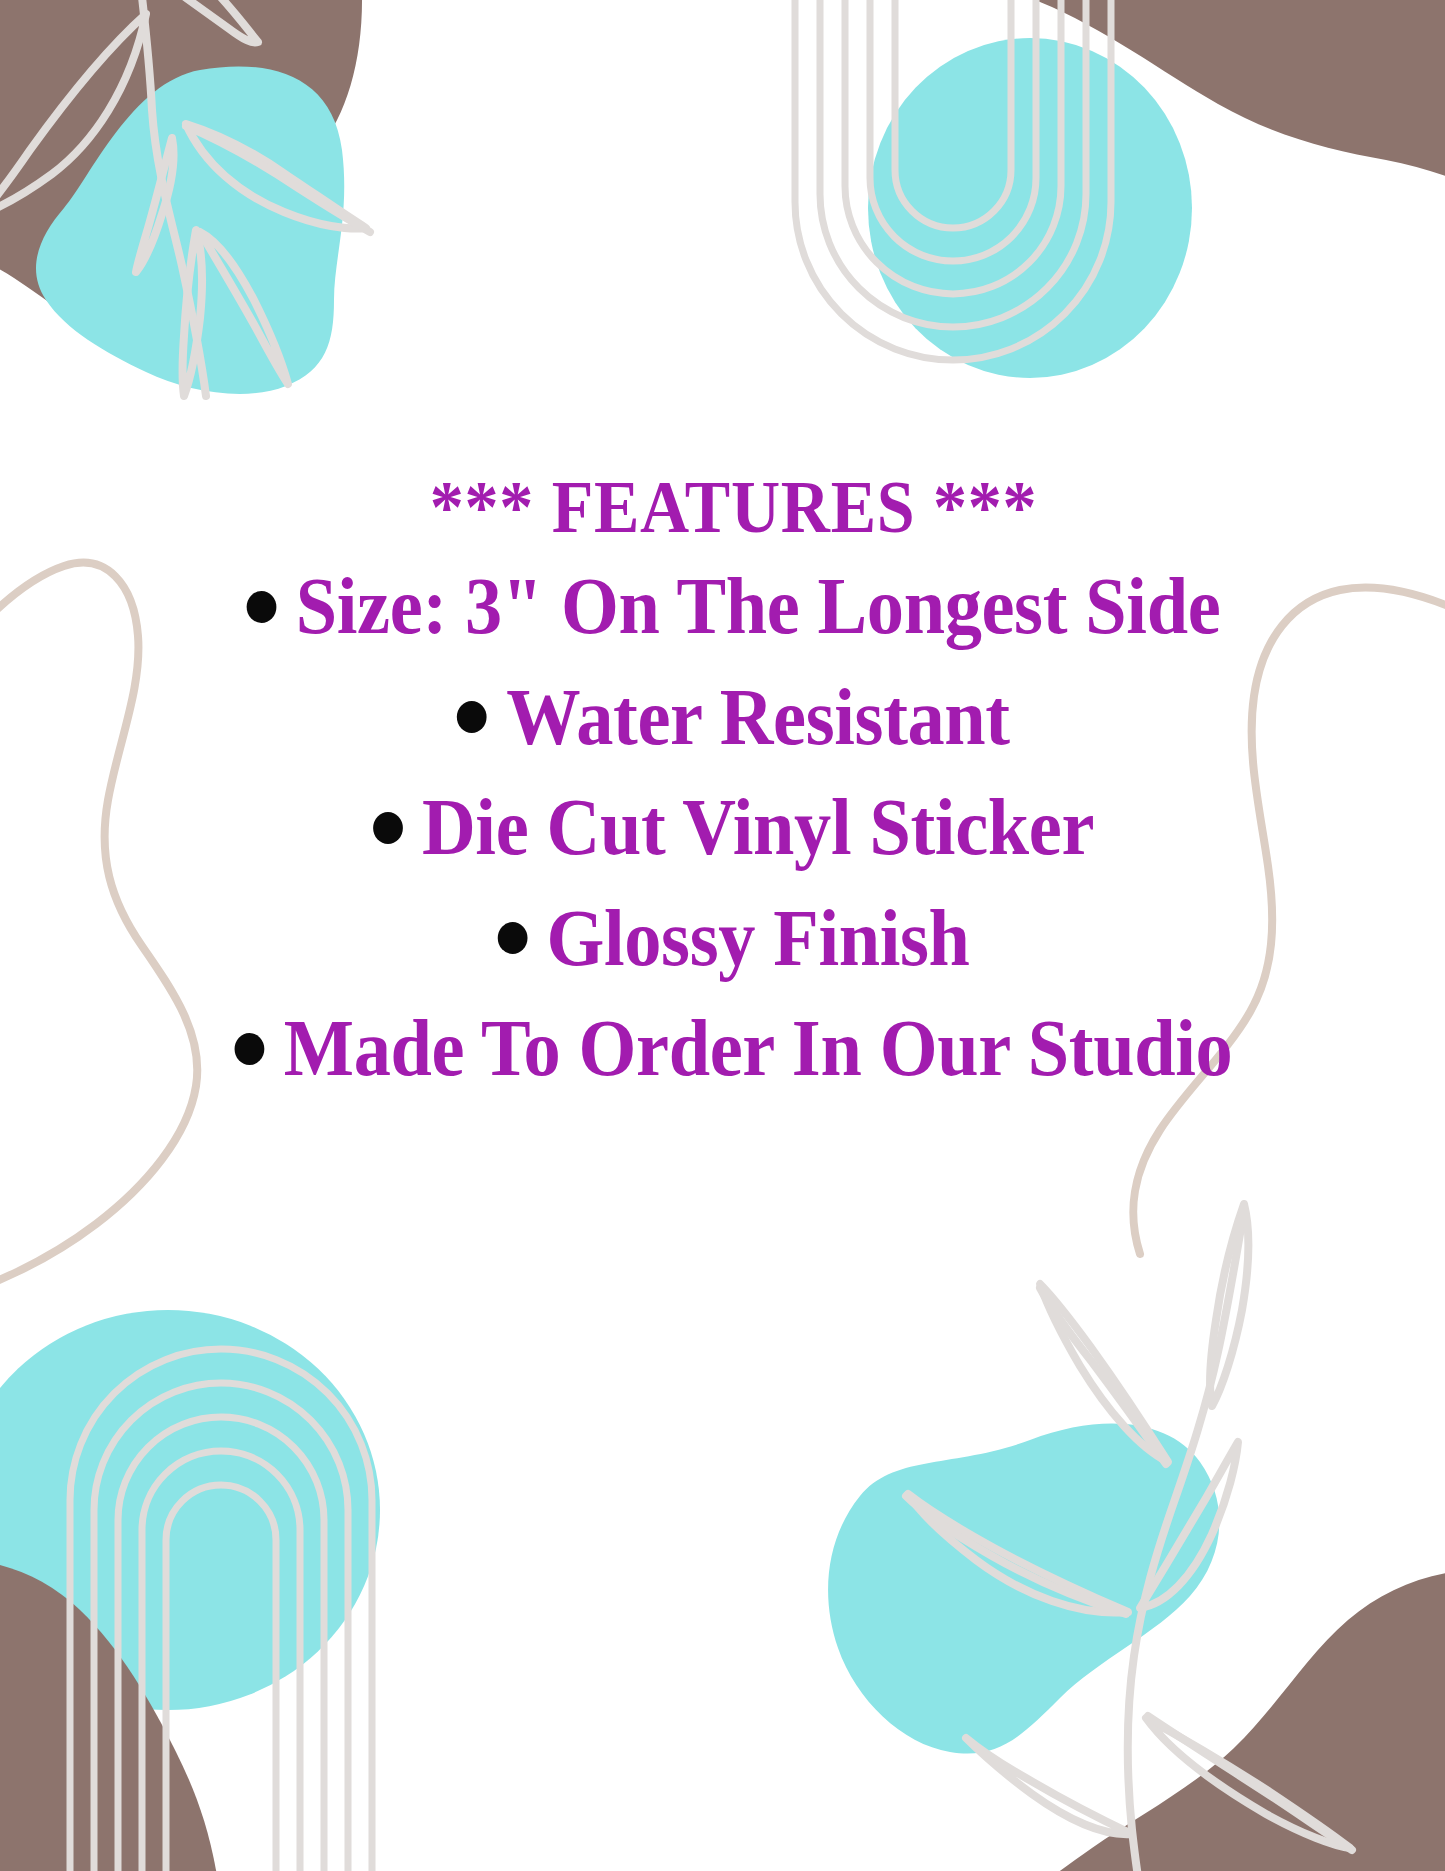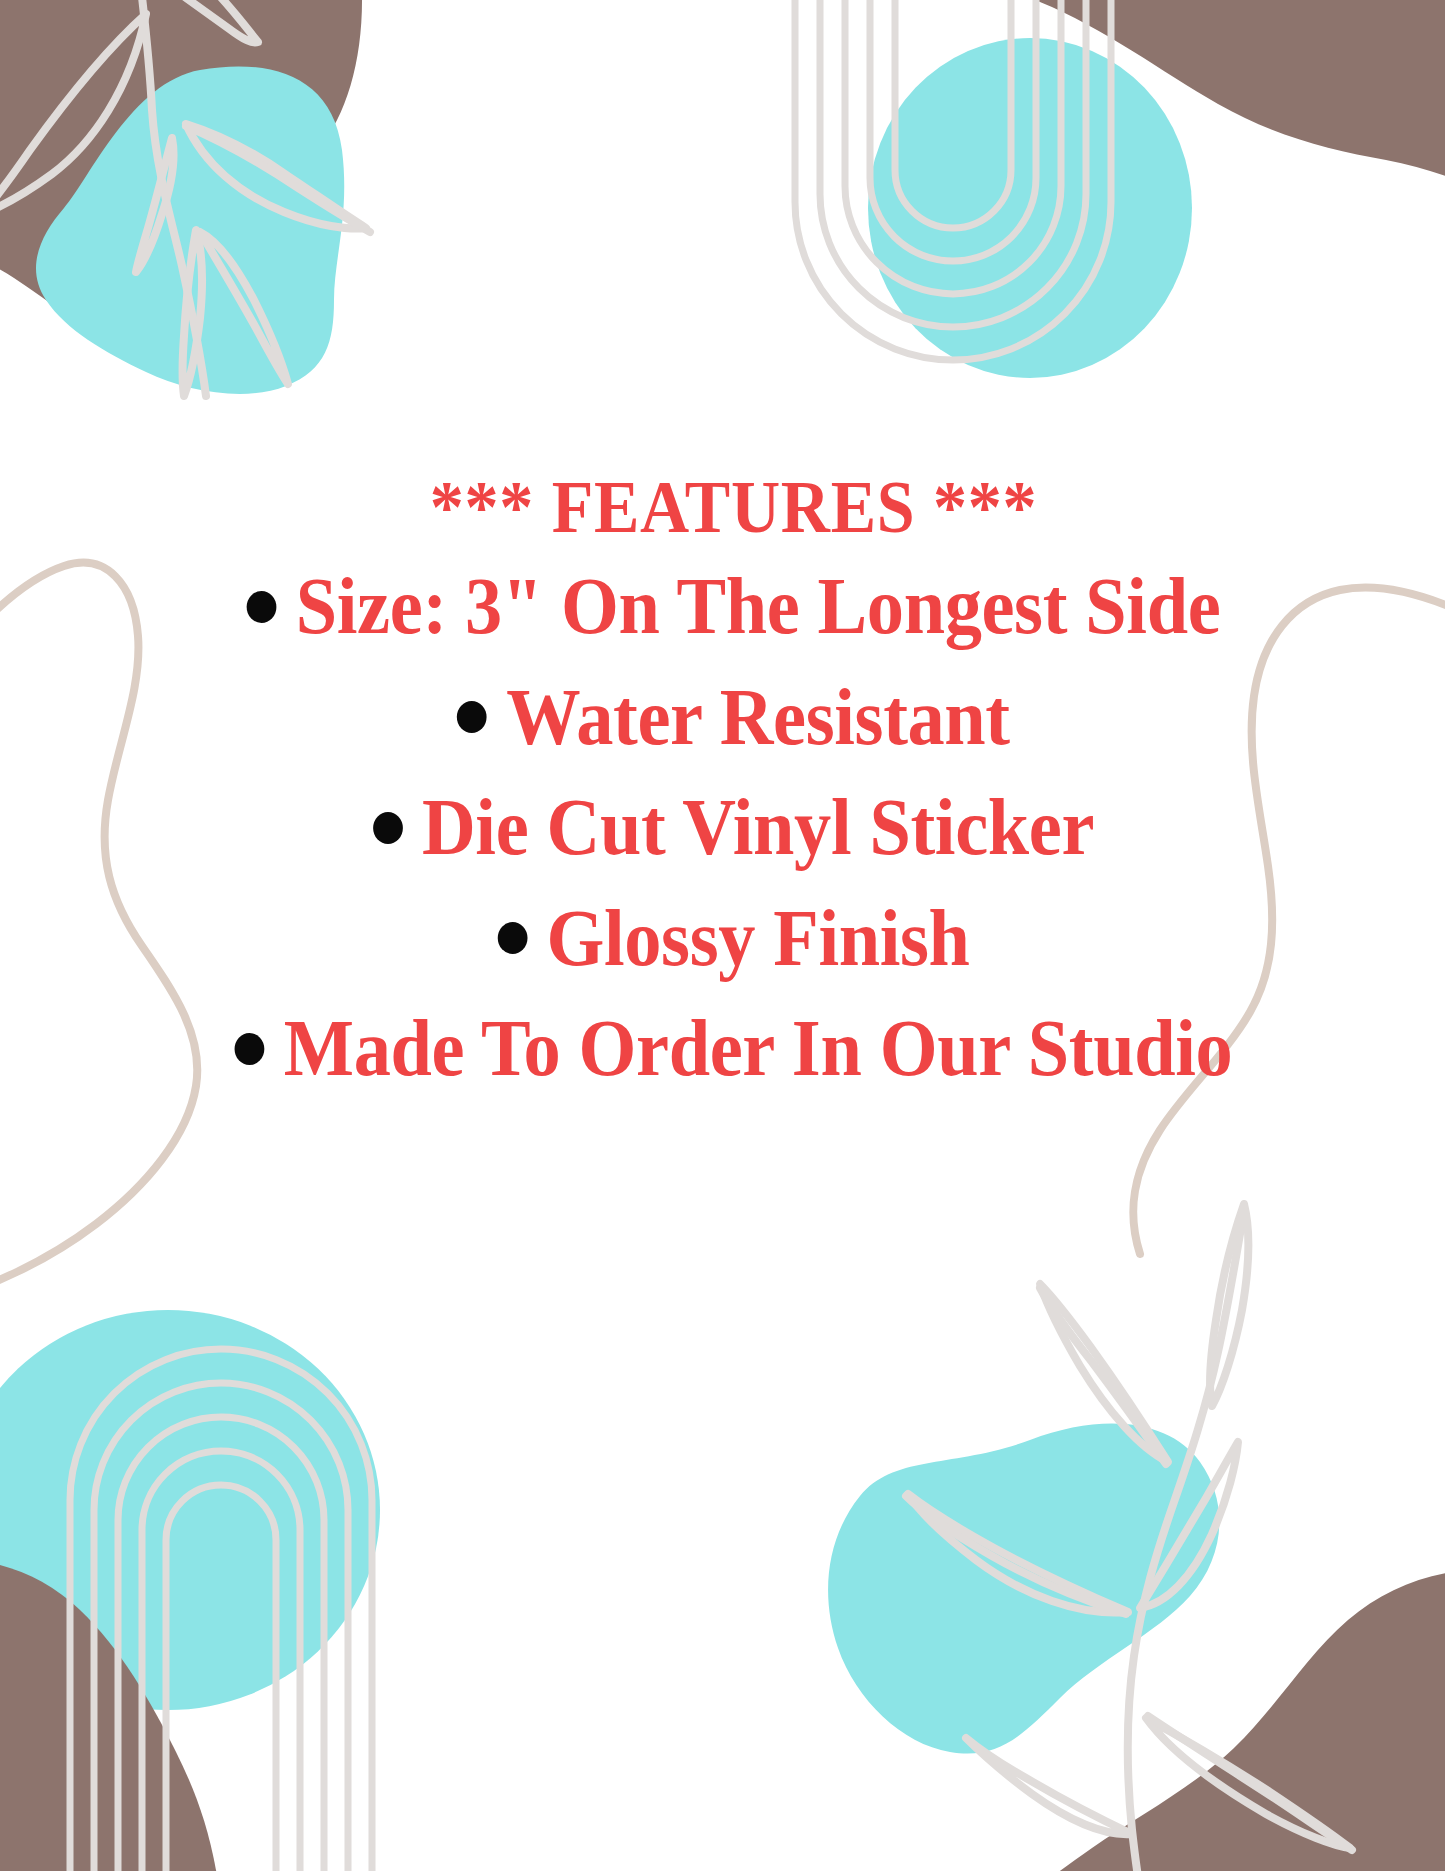--- a/index.html
+++ b/index.html
@@ -34,21 +34,21 @@
     flex-direction: column;
     align-items: center;
     justify-content: flex-start;
   }
   .features-block {
     position: absolute;
     left: 0;
     right: 0;
     top: 470px;
     text-align: center;
-    color: #ef4444;
+    color: #a21caf;
     padding-left: 22px;
   }
   .features-title {
     font-family: "Liberation Serif", "DejaVu Serif", serif;
     font-weight: 700;
     font-size: 74px;
     line-height: 1.02;
     letter-spacing: 0.01em;
     margin: 0 0 6px 0;
     transform: scaleX(0.92);

